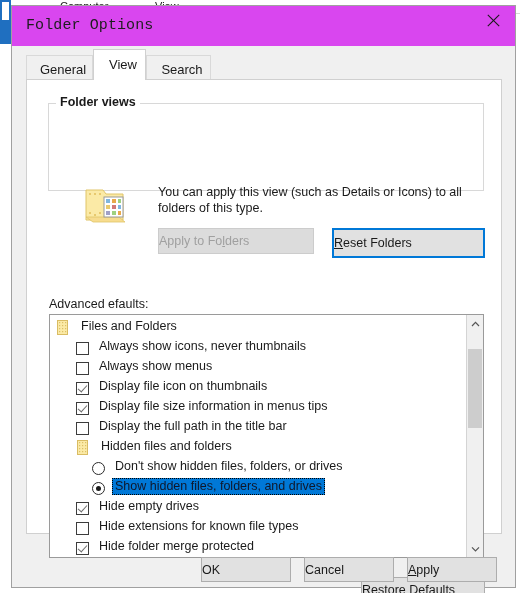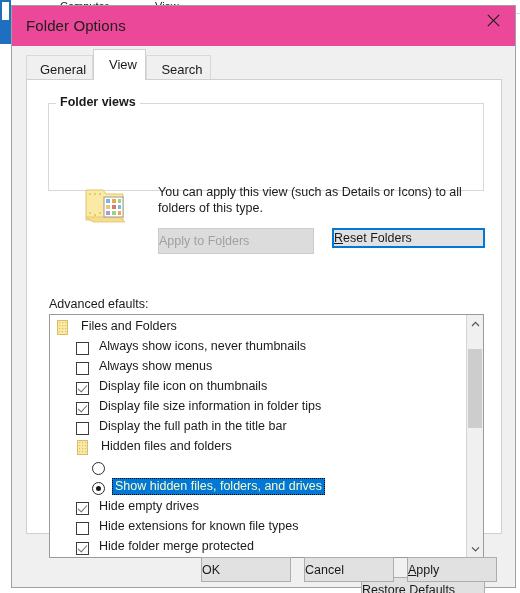--- a/index.html
+++ b/index.html
@@ -62,21 +62,22 @@
     height: 583px;
     background: #f0f0f0;
     border: 1px solid #a0a0a0;
     box-sizing: border-box;
   }
 
   
   #titlebar {
     position: relative;
     height: 40px;
-    background: #ec4899;
+    background: #d946ef;
+    font-family: Liberation Mono, monospace;
   }
   #dialog-title {
     position: absolute;
     left: 14px;
     top: 11px;
     font-size: 15px;
     color: #1d1d1d;
     letter-spacing: 0.1px;
   }
   #close-button {
@@ -193,21 +194,21 @@
     background: #dcdcdc;
     border-color: #cccccc;
   }
   .btn.focused {
     border: 2px solid #0078d7;
     background: #e1e1e1;
   }
   .btn .u { text-decoration: underline; }
 
   #btn-apply-to-folders { left: 131px; top: 148px; width: 156px; height: 26px; }
-  #btn-reset-folders    { left: 305px; top: 148px; width: 153px; height: 20px; }
+  #btn-reset-folders    { left: 305px; top: 148px; width: 153px; height: 30px; }
 
   
   #advanced-label {
     position: absolute;
     left: 22px;
     top: 217px;
     font-size: 12.5px;
     color: #1a1a1a;
   }
   #listbox {
@@ -235,21 +236,21 @@
     align-items: flex-end;
     white-space: nowrap;
     cursor: default;
   }
   .list-row .label {
     font-size: 12.5px;
     color: #1a1a1a;
     line-height: 1;
   }
   .list-row.selected .label {
-    color: #fef9c3;
+    color: #0f172a;
   }
   .row-hl {
     display: inline-block;
     padding: 2px 3px 3px 3px;
     line-height: 1;
   }
   .list-row.selected .row-hl {
     background: #0078d7;
     outline: 1px dotted #000000;
     outline-offset: -1px;
@@ -469,21 +470,21 @@
           <div class="list-row lvl-item">
             <span class="cbx"></span>
             <span class="label"><span class="row-hl">Always show menus</span></span>
           </div>
           <div class="list-row lvl-item">
             <span class="cbx checked"></span>
             <span class="label"><span class="row-hl">Display file icon on thumbnails</span></span>
           </div>
           <div class="list-row lvl-item">
             <span class="cbx checked"></span>
-            <span class="label"><span class="row-hl">Display file size information in folder tips</span></span>
+            <span class="label"><span class="row-hl">Display file size information in menus tips</span></span>
           </div>
           <div class="list-row lvl-item">
             <span class="cbx"></span>
             <span class="label"><span class="row-hl">Display the full path in the title bar</span></span>
           </div>
           <div class="list-row lvl-item">
             <span class="cat-icon">
               <svg width="13" height="15" viewBox="0 0 13 15" aria-hidden="true">
                 <rect x="1.5" y="0.5" width="10" height="14" fill="#fbeaa6" stroke="#d9bc63" stroke-width="1"></rect>
                 <g fill="#ddbf66">
@@ -499,20 +500,21 @@
                   <rect x="3" y="11" width="1.2" height="1.2"></rect>
                   <rect x="6" y="11" width="1.2" height="1.2"></rect>
                   <rect x="9" y="11" width="1.2" height="1.2"></rect>
                 </g>
               </svg>
             </span>
             <span class="label"><span class="row-hl">Hidden files and folders</span></span>
           </div>
           <div class="list-row lvl-radio">
             <span class="rdo"></span>
+            <span class="label"><span class="row-hl">Don't show hidden files, folders, or drives</span></span>
           </div>
           <div class="list-row lvl-radio selected">
             <span class="rdo checked"></span>
             <span class="label"><span class="row-hl">Show hidden files, folders, and drives</span></span>
           </div>
           <div class="list-row lvl-item">
             <span class="cbx checked"></span>
             <span class="label"><span class="row-hl">Hide empty drives</span></span>
           </div>
           <div class="list-row lvl-item">

